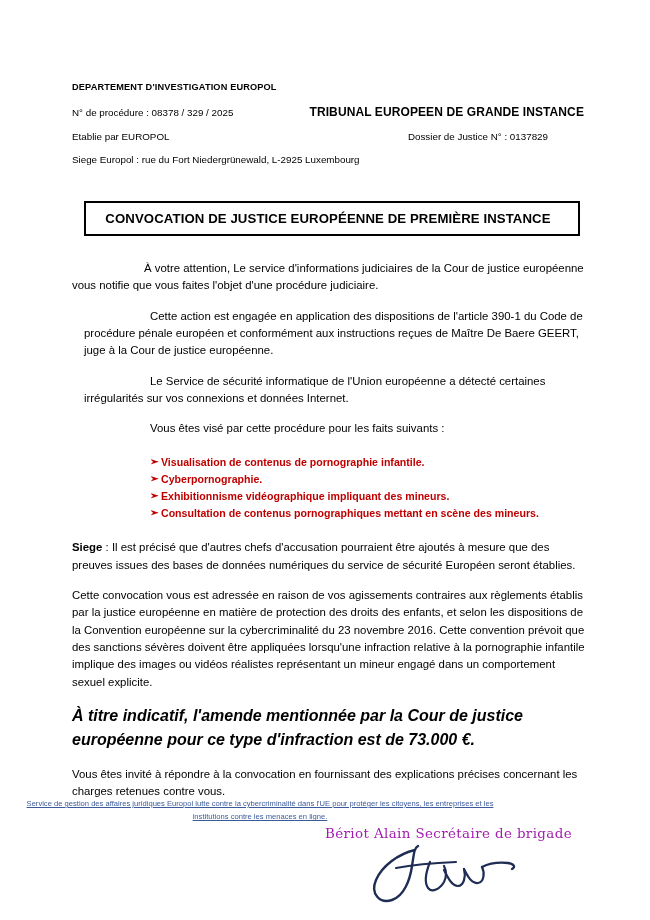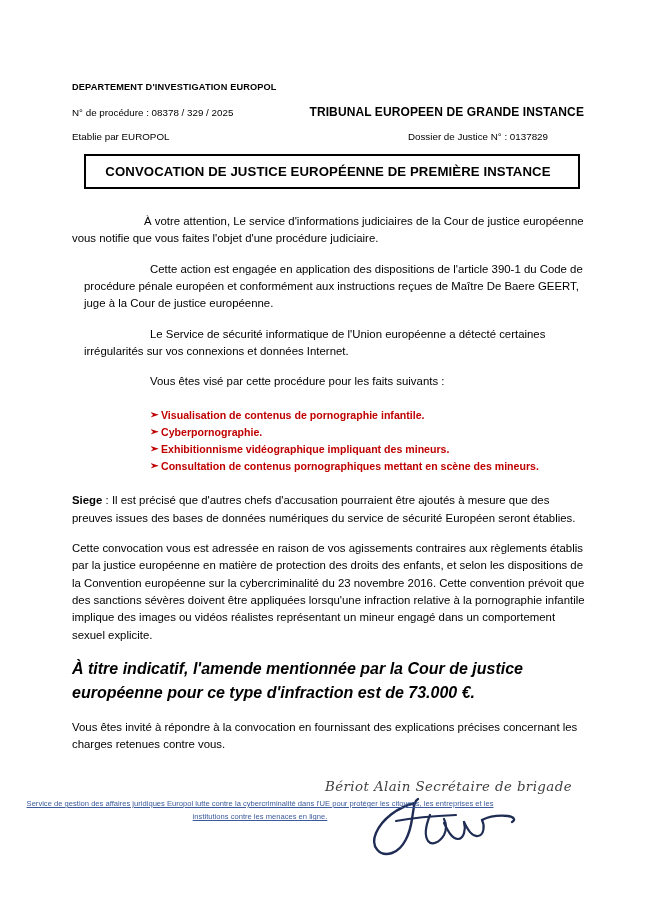--- a/index.html
+++ b/index.html
@@ -56,21 +56,21 @@
     letter-spacing: 0;
     padding-right: 40px;
   }
   .hdr-addr {
     font-size: 9.8px;
     margin-bottom: 0;
   }
 
   
   .title-box {
-    margin: 4px 8px 0 12px;
+    margin: 36px 8px 0 12px;
     border: 2.5px solid #000;
     padding: 6px 8px 7px 0;
     text-align: center;
     background: #fff;
   }
   .title-box .title-text {
     font-size: 13.2px;
     font-weight: bold;
     letter-spacing: 0.1px;
     white-space: nowrap;
@@ -134,23 +134,22 @@
   
   .signature-area {
     margin-top: 26px;
     text-align: right;
     padding-right: 16px;
     position: relative;
     height: 86px;
   }
   .sig-name {
     font-family: "DejaVu Serif", serif;
-    font-style: italic;
     font-size: 13.4px;
-    color: #404040;
+    color: #a21caf;
     letter-spacing: 0.4px;
     white-space: nowrap;
   }
   .sig-mark {
     position: absolute;
     right: 66px;
     top: 16px;
     width: 170px;
     height: 66px;
   }
@@ -184,20 +183,21 @@
     <div class="hdr-row">
       <span class="hdr-left">N° de procédure : 08378 / 329 / 2025</span>
       <span class="hdr-right">TRIBUNAL EUROPEEN DE GRANDE INSTANCE</span>
     </div>
 
     <div class="hdr-row">
       <span class="hdr-left">Etablie par EUROPOL</span>
       <span class="hdr-right normal">Dossier de Justice N° : 0137829</span>
     </div>
 
+    <div class="hdr-addr">Siege Europol : rue du Fort Niedergrünewald, L-2925 Luxembourg</div>
   </div>
 
   <div class="title-box">
     <span class="title-text">CONVOCATION DE JUSTICE EUROPÉENNE DE PREMIÈRE INSTANCE</span>
   </div>
 
   <div class="body">
 
     <p class="indent">À votre attention, Le service d'informations judiciaires de la Cour de justice européenne vous notifie que vous faites l'objet d'une procédure judiciaire.</p>
 

